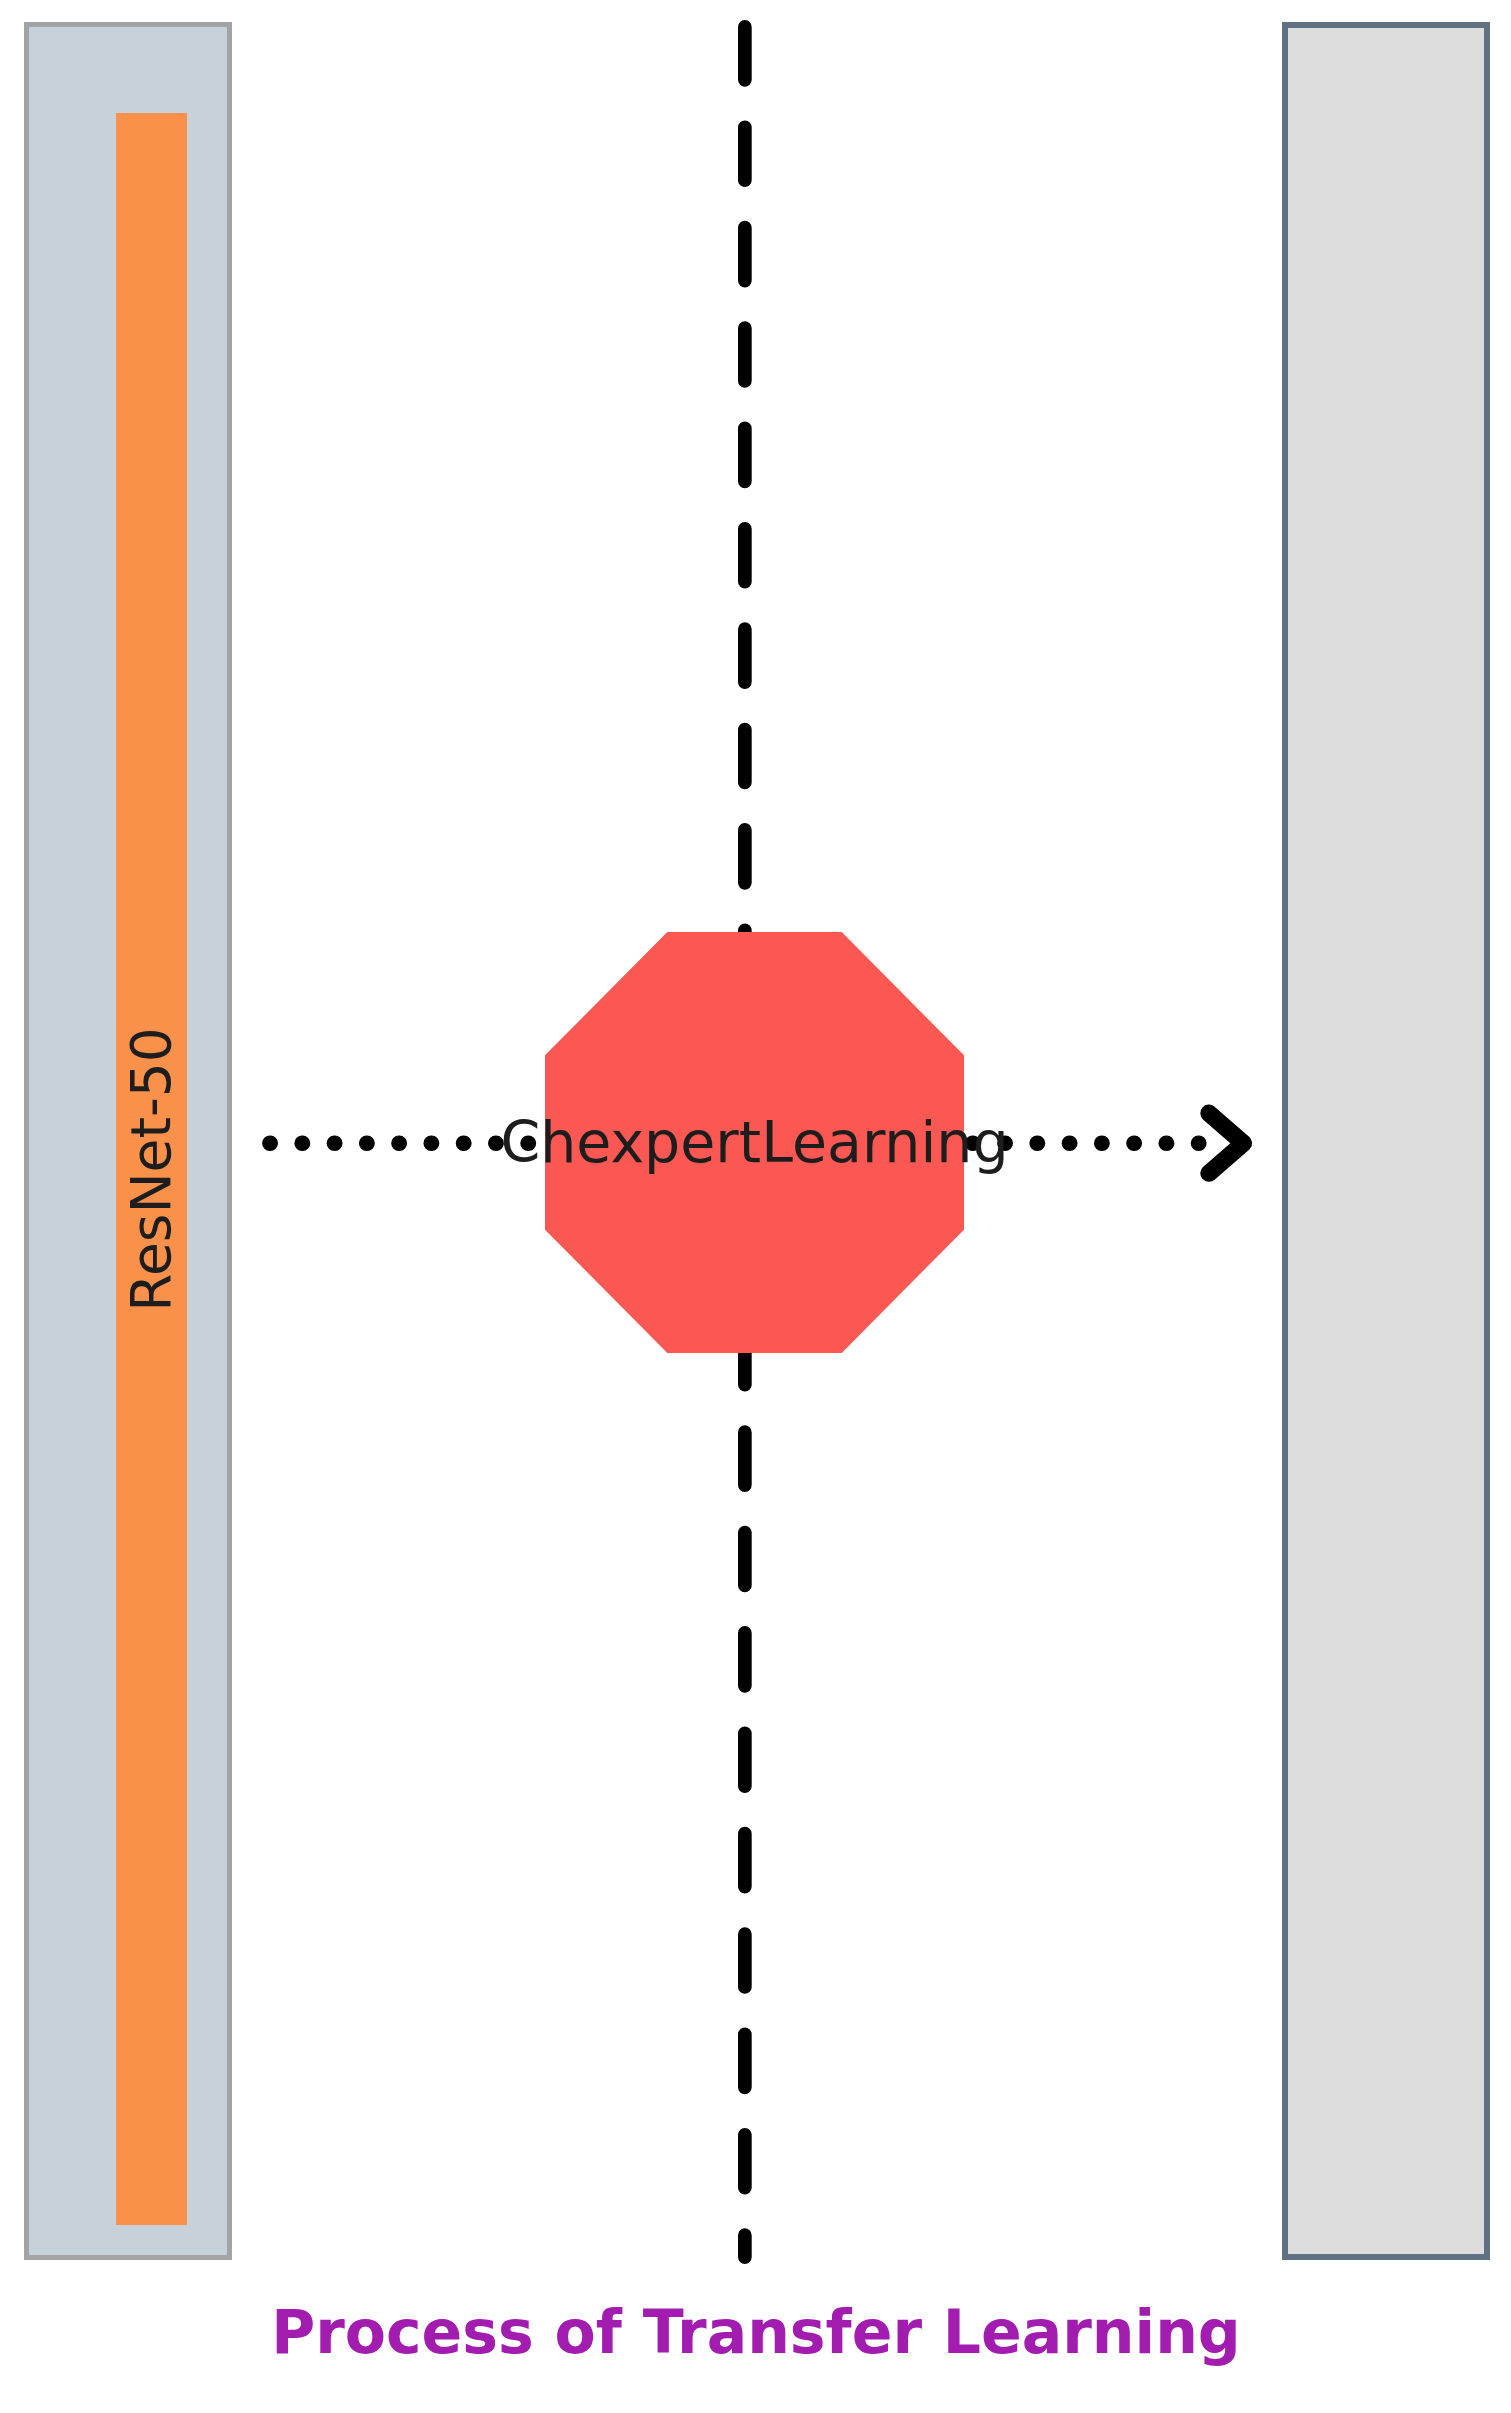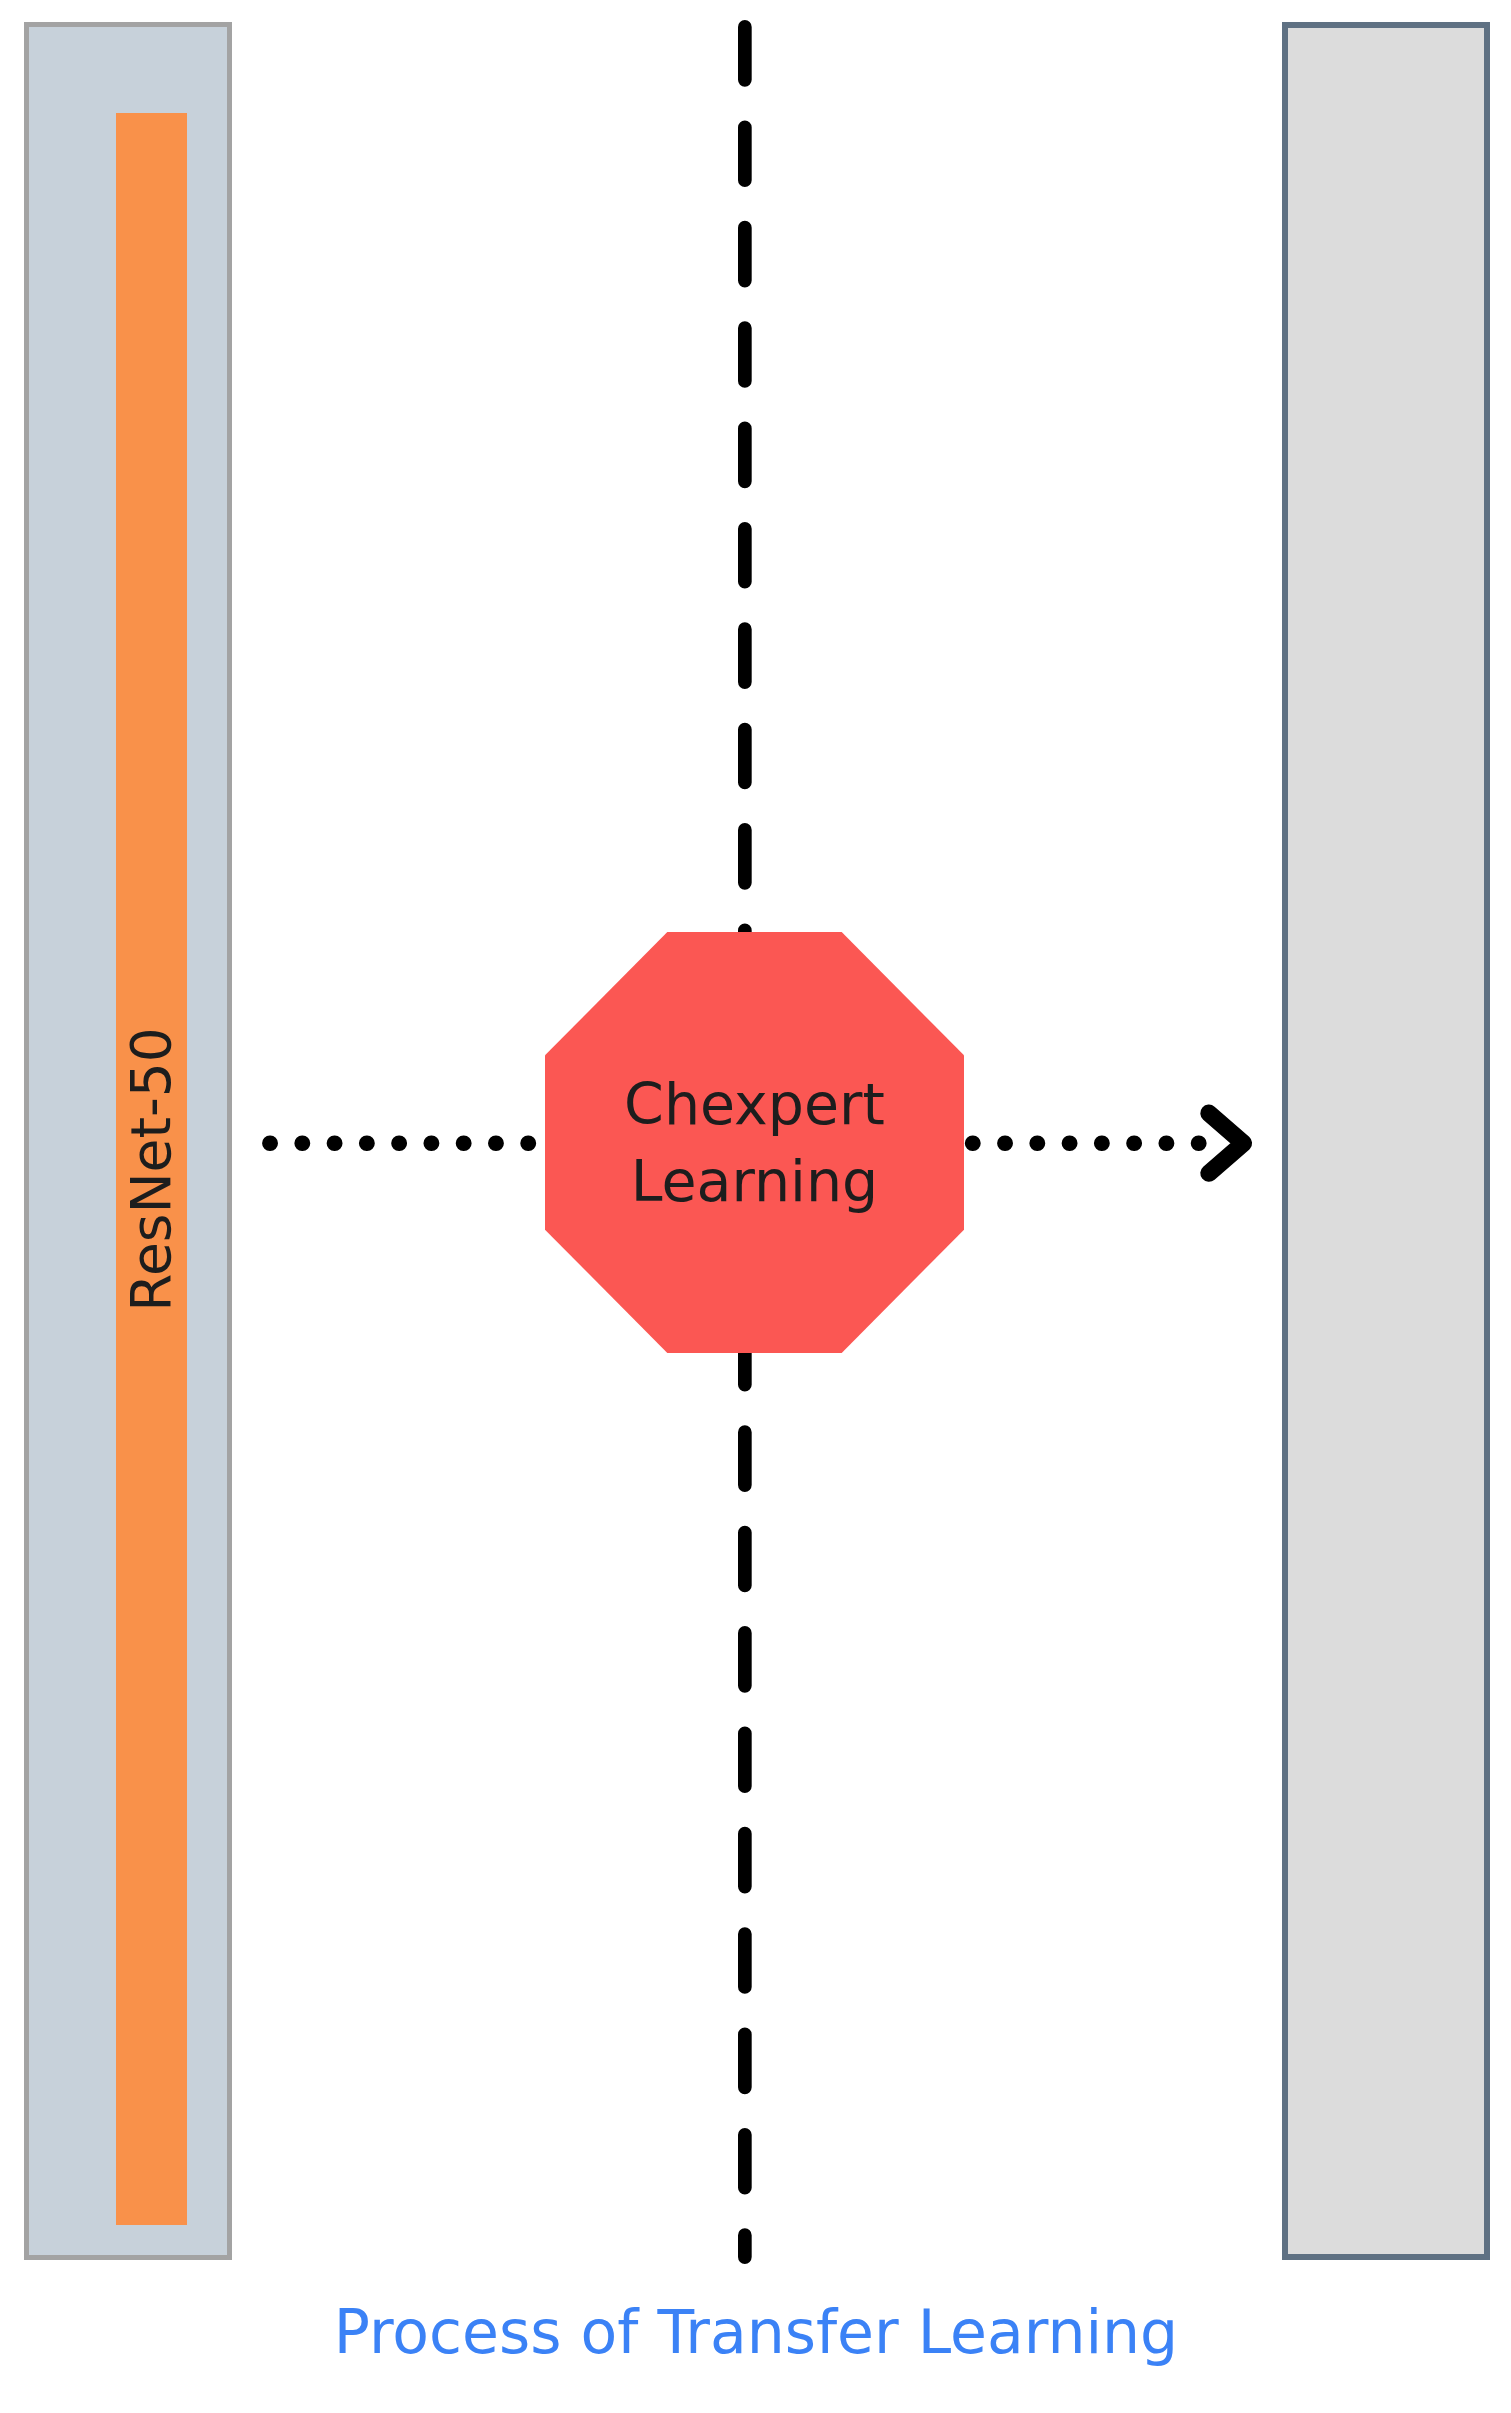--- a/index.html
+++ b/index.html
@@ -101,44 +101,44 @@
   }
   #octagon-db svg { display: block; }
 
   .oct-text {
     position: absolute;
     left: 545px;
     top: 932px;
     width: 419px;
     height: 421px;
     display: flex;
-    flex-direction: column;
+    flex-direction: row;
     align-items: center;
     justify-content: center;
     pointer-events: none;
   }
   .oct-text span {
     font-size: 57px;
     color: #1d1d1d;
     line-height: 1.35;
     font-family: "DejaVu Sans", "Liberation Sans", sans-serif;
     font-weight: 400;
   }
 
   
   #caption {
     position: absolute;
     left: 0;
     top: 2297px;
     width: 1512px;
     text-align: center;
     font-size: 60px;
-    color: #3b82f6;
+    color: #a21caf;
     font-family: "DejaVu Sans", "Liberation Sans", sans-serif;
-    font-weight: 400;
+    font-weight: 700;
   }
 </style>
 </head>
 <body>
 
 <div id="canvas">
 
   <div class="panel" id="panel-left">
     <div class="inner-bar" id="bar-resnet">
       <div class="vlabel">ResNet-50</div>

